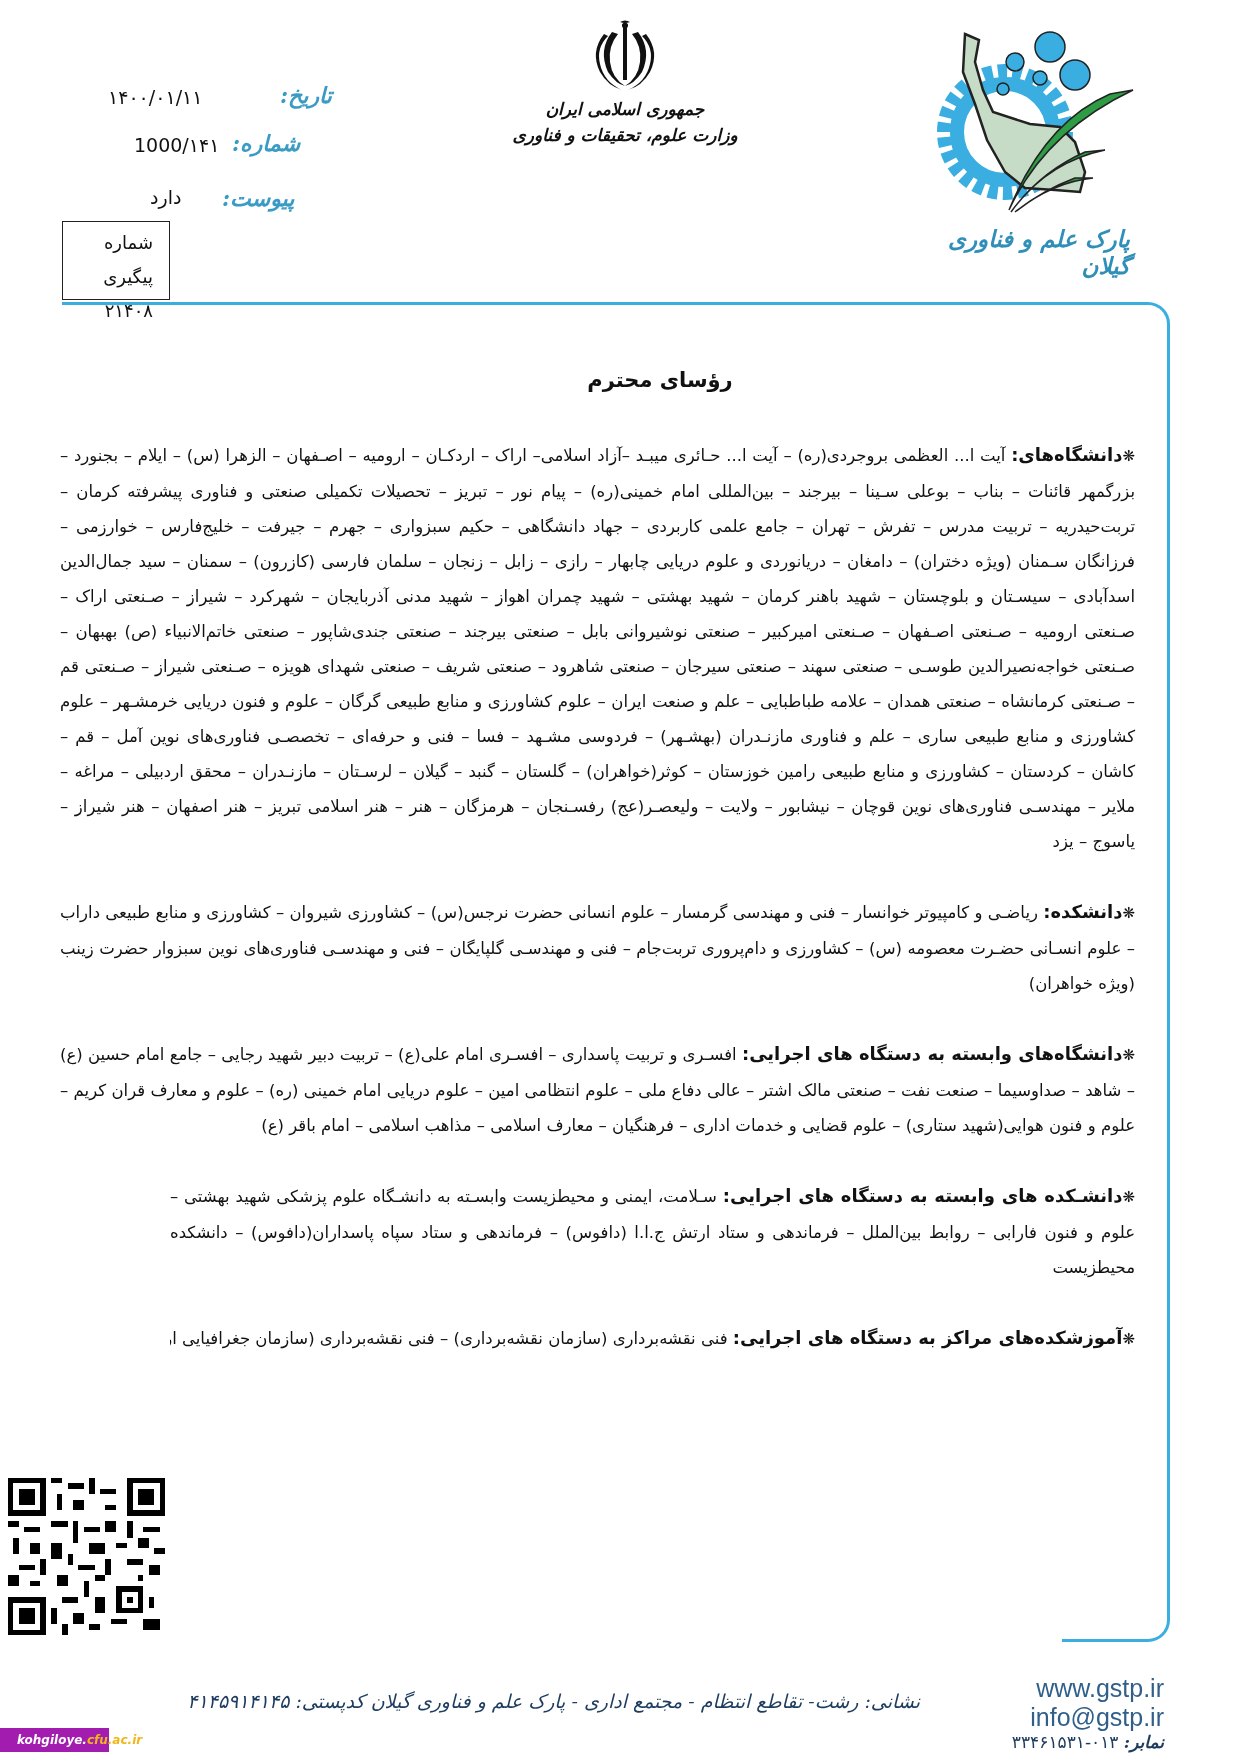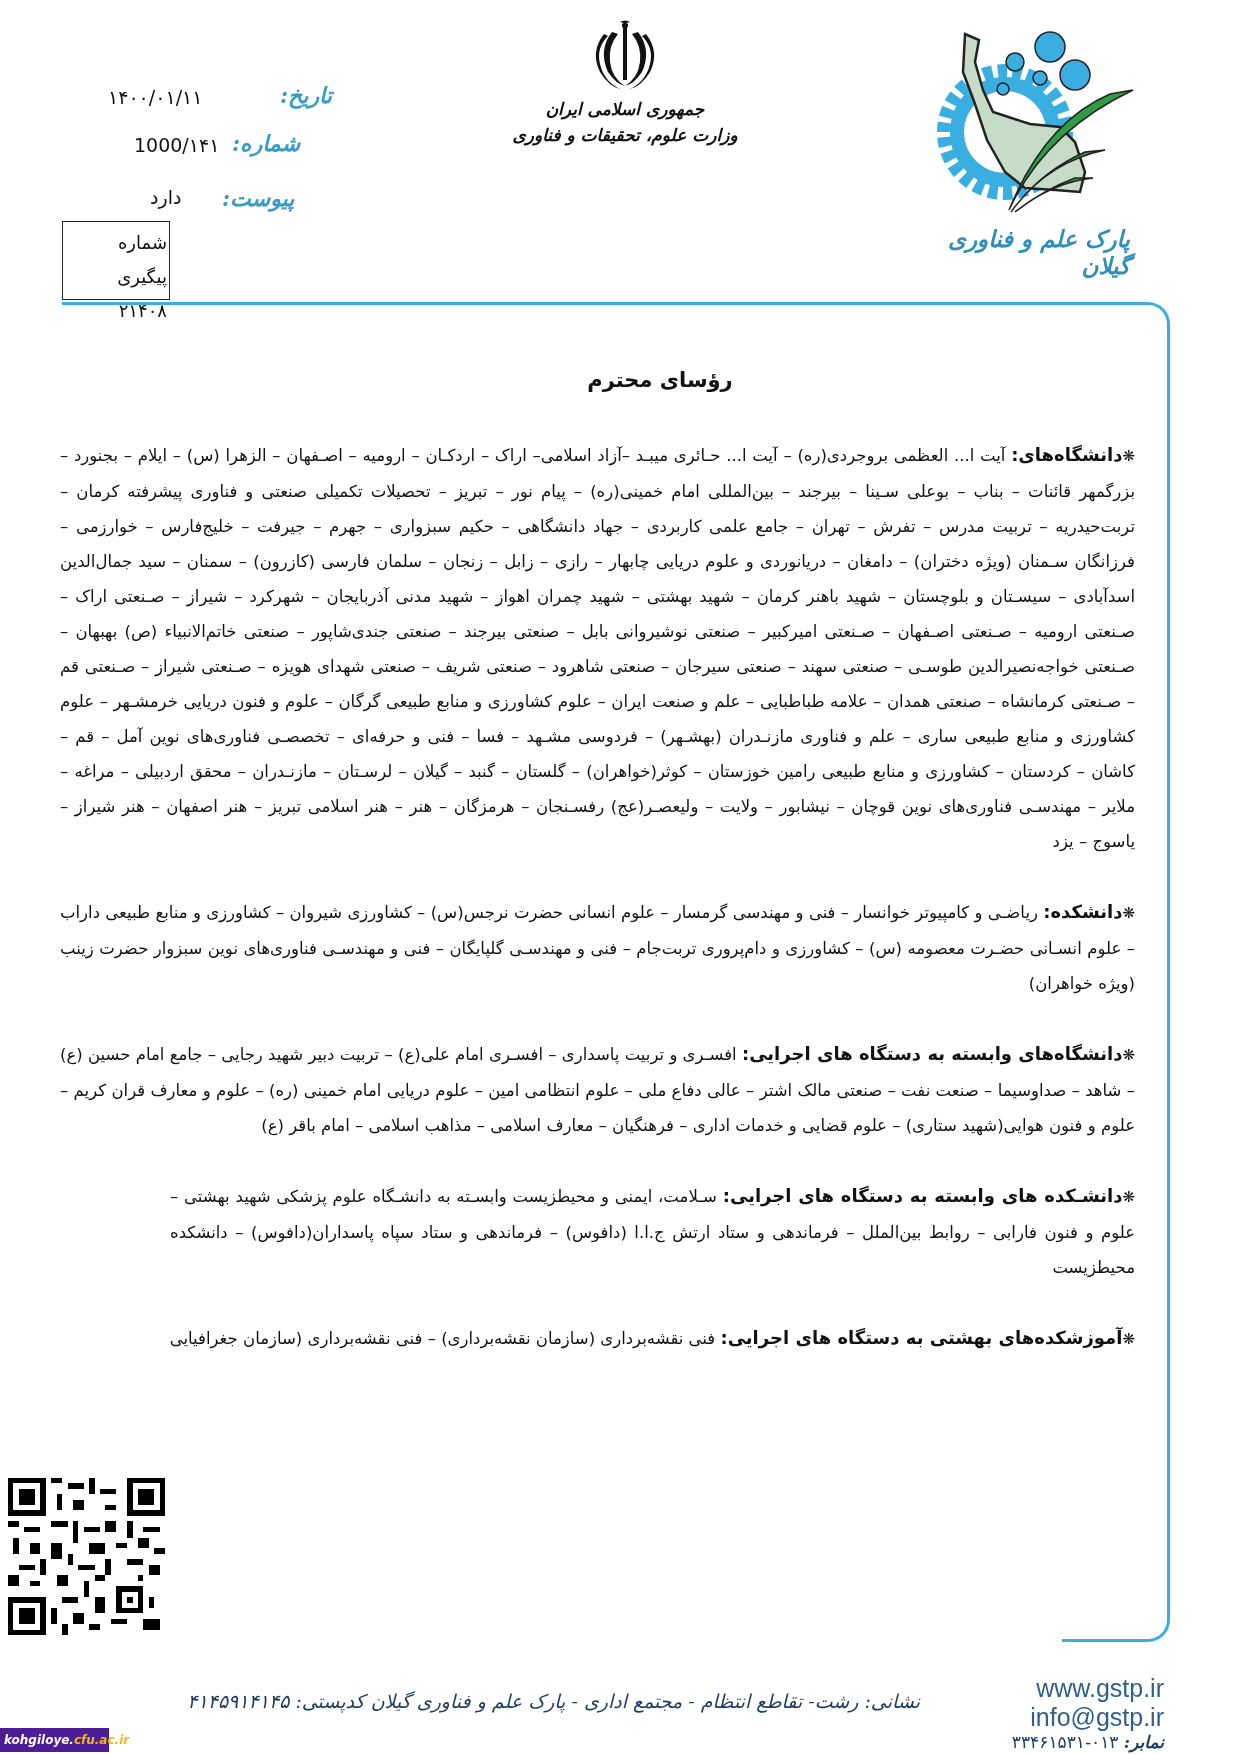--- a/index.html
+++ b/index.html
@@ -15,21 +15,21 @@
     position: absolute; font-family: "DejaVu Serif", serif; font-style: italic;
     font-weight: bold; color: #3a9bc4; font-size: 22px; direction: rtl;
   }
   .meta-value {
     position: absolute; font-family: "DejaVu Sans", sans-serif; font-size: 19px;
     color: #111; direction: rtl;
   }
   .track-box {
     position: absolute; left: 62px; top: 221px; width: 108px; height: 79px;
     border: 1.5px solid #222; box-sizing: border-box; direction: rtl;
-    font-size: 18px; text-align: right; padding: 4px 2px 0 0; line-height: 34px;
+    font-size: 18px; text-align: right; padding: 4px 16px 0 0; line-height: 34px;
   }
   .gov { position: absolute; left: 510px; top: 20px; width: 230px; text-align: center; }
   .gov-line {
     font-family: "DejaVu Serif", serif; font-style: italic; font-weight: bold;
     font-size: 17px; direction: rtl; line-height: 26px; color: #111;
   }
   .park-logo { position: absolute; left: 935px; top: 12px; width: 210px; height: 270px; }
   .park-name {
     position: absolute; left: 940px; top: 225px; width: 190px; text-align: right;
     font-family: "DejaVu Serif", serif; font-style: italic; font-weight: bold;
@@ -71,22 +71,22 @@
   .web { font-family: "Liberation Sans", sans-serif; font-size: 25px; color: #2f5f8a; padding: 0 8px; }
   .tel { font-family: "DejaVu Sans", sans-serif; font-size: 17px; color: #1d3c5f; direction: rtl; padding: 0 8px; }
   .tel-label { font-family: "DejaVu Serif", serif; font-style: italic; font-weight: bold; }
   .address {
     position: absolute; left: 320px; top: 1690px; width: 600px; text-align: right;
     font-family: "DejaVu Serif", serif; font-style: italic; font-size: 19px;
     color: #1d3c5f; direction: rtl; white-space: nowrap;
   }
   .watermark {
     position: absolute; left: 0; top: 1728px; width: 109px; height: 24px;
-    background: #4c1d95; font-family: "DejaVu Sans", sans-serif; font-weight: bold;
-    font-style: italic; font-size: 12px; line-height: 24px; padding-left: 4px; box-sizing: border-box;
+    background: #a21caf; font-family: "DejaVu Sans", sans-serif; font-weight: bold;
+    font-style: italic; font-size: 12px; line-height: 24px; padding-left: 17px; box-sizing: border-box;
     color: #fff; white-space: nowrap;
   }
   .watermark .accent { color: #f2b61b; }
 </style>
 </head>
 <body>
 
 <div class="meta-label" style="left:232px; top:82px;margin-left:48px;">تاریخ:</div>
 <div class="meta-value" style="left:108px; top:86px;">۱۴۰۰/۰۱/۱۱</div>
 <div class="meta-label" style="left:232px; top:130px;">شماره:</div>
@@ -147,21 +147,21 @@
   </p>
   <p class="para">
     <span class="star">❋</span><span class="para-title">دانشگاه‌های وابسته به دستگاه های اجرایی:</span>
     <span>افسـری و تربیت پاسداری – افسـری امام علی(ع) – تربیت دبیر شهید رجایی – جامع امام حسین (ع) – شاهد – صداوسیما – صنعت نفت – صنعتی مالک اشتر – عالی دفاع ملی –  علوم انتظامی امین –  علوم دریایی امام خمینی (ره) – علوم و معارف قران کریم – علوم و فنون هوایی(شهید ستاری) – علوم قضایی و خدمات اداری – فرهنگیان – معارف اسلامی – مذاهب اسلامی – امام باقر (ع)</span>
   </p>
   <p class="para" style="padding-left:110px;">
     <span class="star">❋</span><span class="para-title">دانشـکده های وابسته به دستگاه های اجرایی:</span>
     <span>سـلامت، ایمنی و محیطزیست وابسـته به دانشـگاه علوم پزشکی شهید بهشتی – علوم و فنون فارابی – روابط بین‌الملل – فرماندهی و ستاد ارتش ج.ا.ا (دافوس) – فرماندهی و ستاد سپاه پاسداران(دافوس) – دانشکده محیطزیست</span>
   </p>
   <p class="para" style="white-space:nowrap; overflow:hidden; margin-left:110px;">
-    <span class="star">❋</span><span class="para-title">آموزشکده‌های بهشتی به دستگاه های اجرایی:</span>
+    <span class="star">❋</span><span class="para-title">آموزشکده‌های مراکز به دستگاه های اجرایی:</span>
     <span>فنی نقشه‌برداری (سازمان نقشه‌برداری) – فنی نقشه‌برداری (سازمان جغرافیایی ارتش)</span>
   </p>
 </div>
 
 <svg class="qr" viewBox="0 0 29 29" shape-rendering="crispEdges">
   <rect width="29" height="29" fill="#fff"></rect>
   <g fill="#000">
     <rect x="0" y="0" width="7" height="7"></rect>
       <rect x="1" y="1" width="5" height="5" fill="#fff"></rect>
       <rect x="2" y="2" width="3" height="3"></rect>

